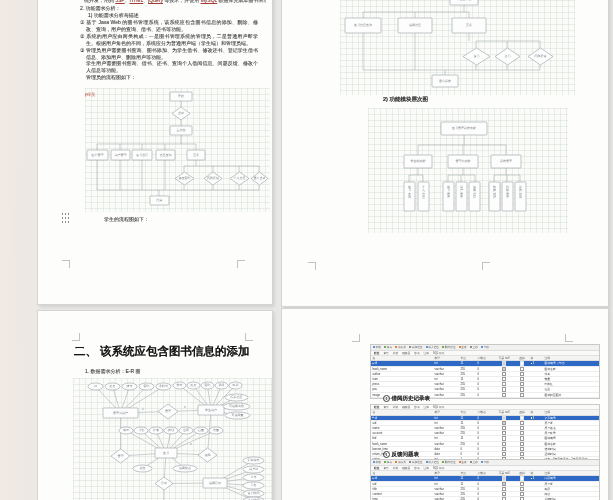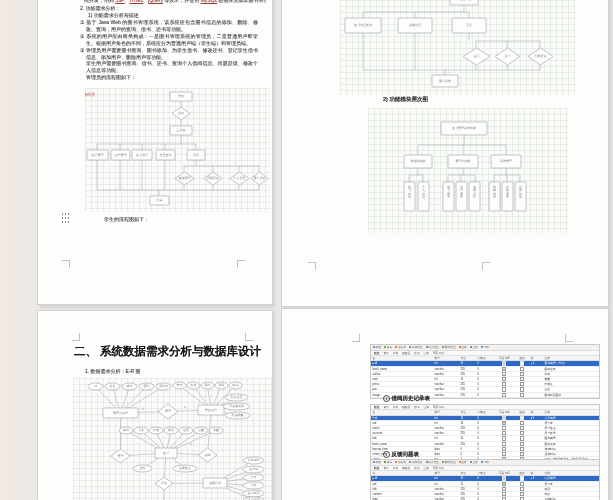--- a/index.html
+++ b/index.html
@@ -242,21 +242,21 @@
         <text x="106.5" y="79" class="ntext" font-size="3" fill="#767b80"><tspan x="106.5" dy="0">借</tspan><tspan x="106.5" dy="3.3">阅</tspan><tspan x="106.5" dy="3.3">登</tspan><tspan x="106.5" dy="3.3">记</tspan></text>
         <rect x="121" y="74" width="11" height="29" rx="0.8" class="shape"></rect>
         <text x="126.5" y="79" class="ntext" font-size="3" fill="#767b80"><tspan x="126.5" dy="0">数</tspan><tspan x="126.5" dy="3.3">据</tspan><tspan x="126.5" dy="3.3">维</tspan><tspan x="126.5" dy="3.3">护</tspan></text>
         <rect x="134" y="74" width="11" height="29" rx="0.8" class="shape"></rect>
         <text x="139.5" y="79" class="ntext" font-size="3" fill="#767b80"><tspan x="139.5" dy="0">权</tspan><tspan x="139.5" dy="3.3">限</tspan><tspan x="139.5" dy="3.3">管</tspan><tspan x="139.5" dy="3.3">理</tspan></text>
         <rect x="147" y="74" width="11" height="29" rx="0.8" class="shape"></rect>
         <text x="152.5" y="79" class="ntext" font-size="3" fill="#767b80"><tspan x="152.5" dy="0">系</tspan><tspan x="152.5" dy="3.3">统</tspan><tspan x="152.5" dy="3.3">设</tspan><tspan x="152.5" dy="3.3">置</tspan></text>
       </svg>
     </div>
 
-  <div class="abs h2title" style="left:74px;top:344px;width:196px;">二、 系统数据需求分析与数据库设计</div>
+  <div class="abs h2title" style="left:74px;top:344px;width:196px;">二、 该系统应包含图书信息的添加</div>
   <div class="abs tiny" style="left:85px;top:368px;">1. 数据需求分析：E-R 图</div>
   <div class="grid" style="left:73px;top:378px;width:199px;height:122px;">
       <svg width="199" height="122" viewBox="0 0 199 122">
         <line x1="47.5" y1="35" x2="22.5" y2="8.5" class="edge"></line>
         <line x1="47.5" y1="35" x2="39.5" y2="8.5" class="edge"></line>
         <line x1="47.5" y1="35" x2="56.5" y2="8.5" class="edge"></line>
         <line x1="47.5" y1="35" x2="73.5" y2="8.5" class="edge"></line>
         <line x1="47.5" y1="35" x2="90.5" y2="8.5" class="edge"></line>
         <line x1="47.5" y1="35" x2="95" y2="33.5" class="edge"></line>
         <line x1="95" y1="33.5" x2="138" y2="32" class="edge"></line>

